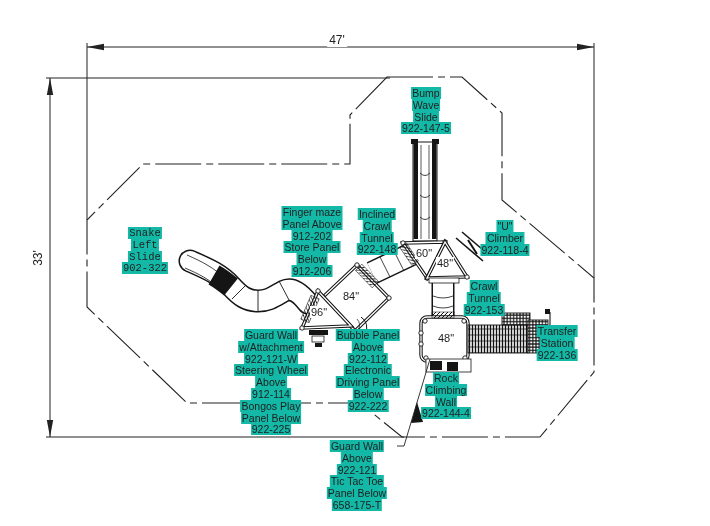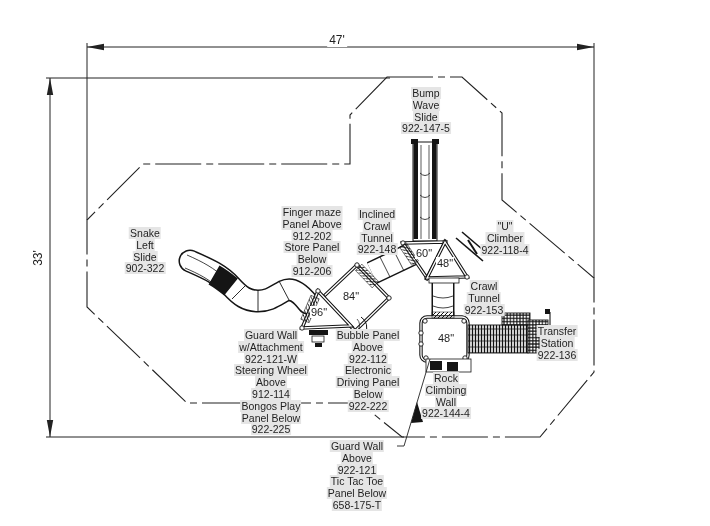--- a/index.html
+++ b/index.html
@@ -1,21 +1,21 @@
 <!DOCTYPE html>
 <html><head>
 <meta charset="utf-8">
 <style>
   html,body{margin:0;padding:0;background:#fff;}
   #canvas{position:relative;width:644px;height:526px;background:#ffffff;overflow:hidden;
           font-family:"Liberation Sans", sans-serif;color:#1f1f1f;}
   #linework{position:absolute;left:0;top:0;}
   .eq-label{position:absolute;transform:translateX(-50%);text-align:center;
             font-size:10.5px;line-height:11.8px;white-space:nowrap;}
-  .eq-label .ll span{background:#e5e5e5;padding:0 1px;}
+  .eq-label .ll span{background:#14b8a6;padding:0 1px;}
   .deck-label{position:absolute;transform:translate(-50%,-50%);font-size:11px;}
   .deck-label span{background:#fff;padding:0 1px;}
   .dim-label{position:absolute;font-size:12px;transform:translate(-50%,-50%);}
   .dim-label.vert{transform:translate(-50%,-50%) rotate(-90deg);}
   .dim-label span{background:#fff;padding:0 2px;}
 </style>
 </head>
 <body>
 
 <div id="canvas">
@@ -179,21 +179,21 @@
   </svg>
 
   <div class="dim-label" style="left:337px;top:40px;">
     <span>47'</span>
   </div>
   <div class="dim-label vert" style="left:38px;top:258px;">
     <span>33'</span>
   </div>
 
   <div id="labels-layer">
-      <div class="eq-label" style="left: 145px; top: 228px;">
+      <div class="eq-label" style="left: 145px; top: 228px; font-family: Liberation Mono, monospace;">
         <div class="ll"><span>Snake</span></div>
         <div class="ll"><span>Left</span></div>
         <div class="ll"><span>Slide</span></div>
         <div class="ll"><span>902-322</span></div>
       </div>
       <div class="eq-label" style="left: 312px; top: 207px;">
         <div class="ll"><span>Finger maze</span></div>
         <div class="ll"><span>Panel Above</span></div>
         <div class="ll"><span>912-202</span></div>
         <div class="ll"><span>Store Panel</span></div>

